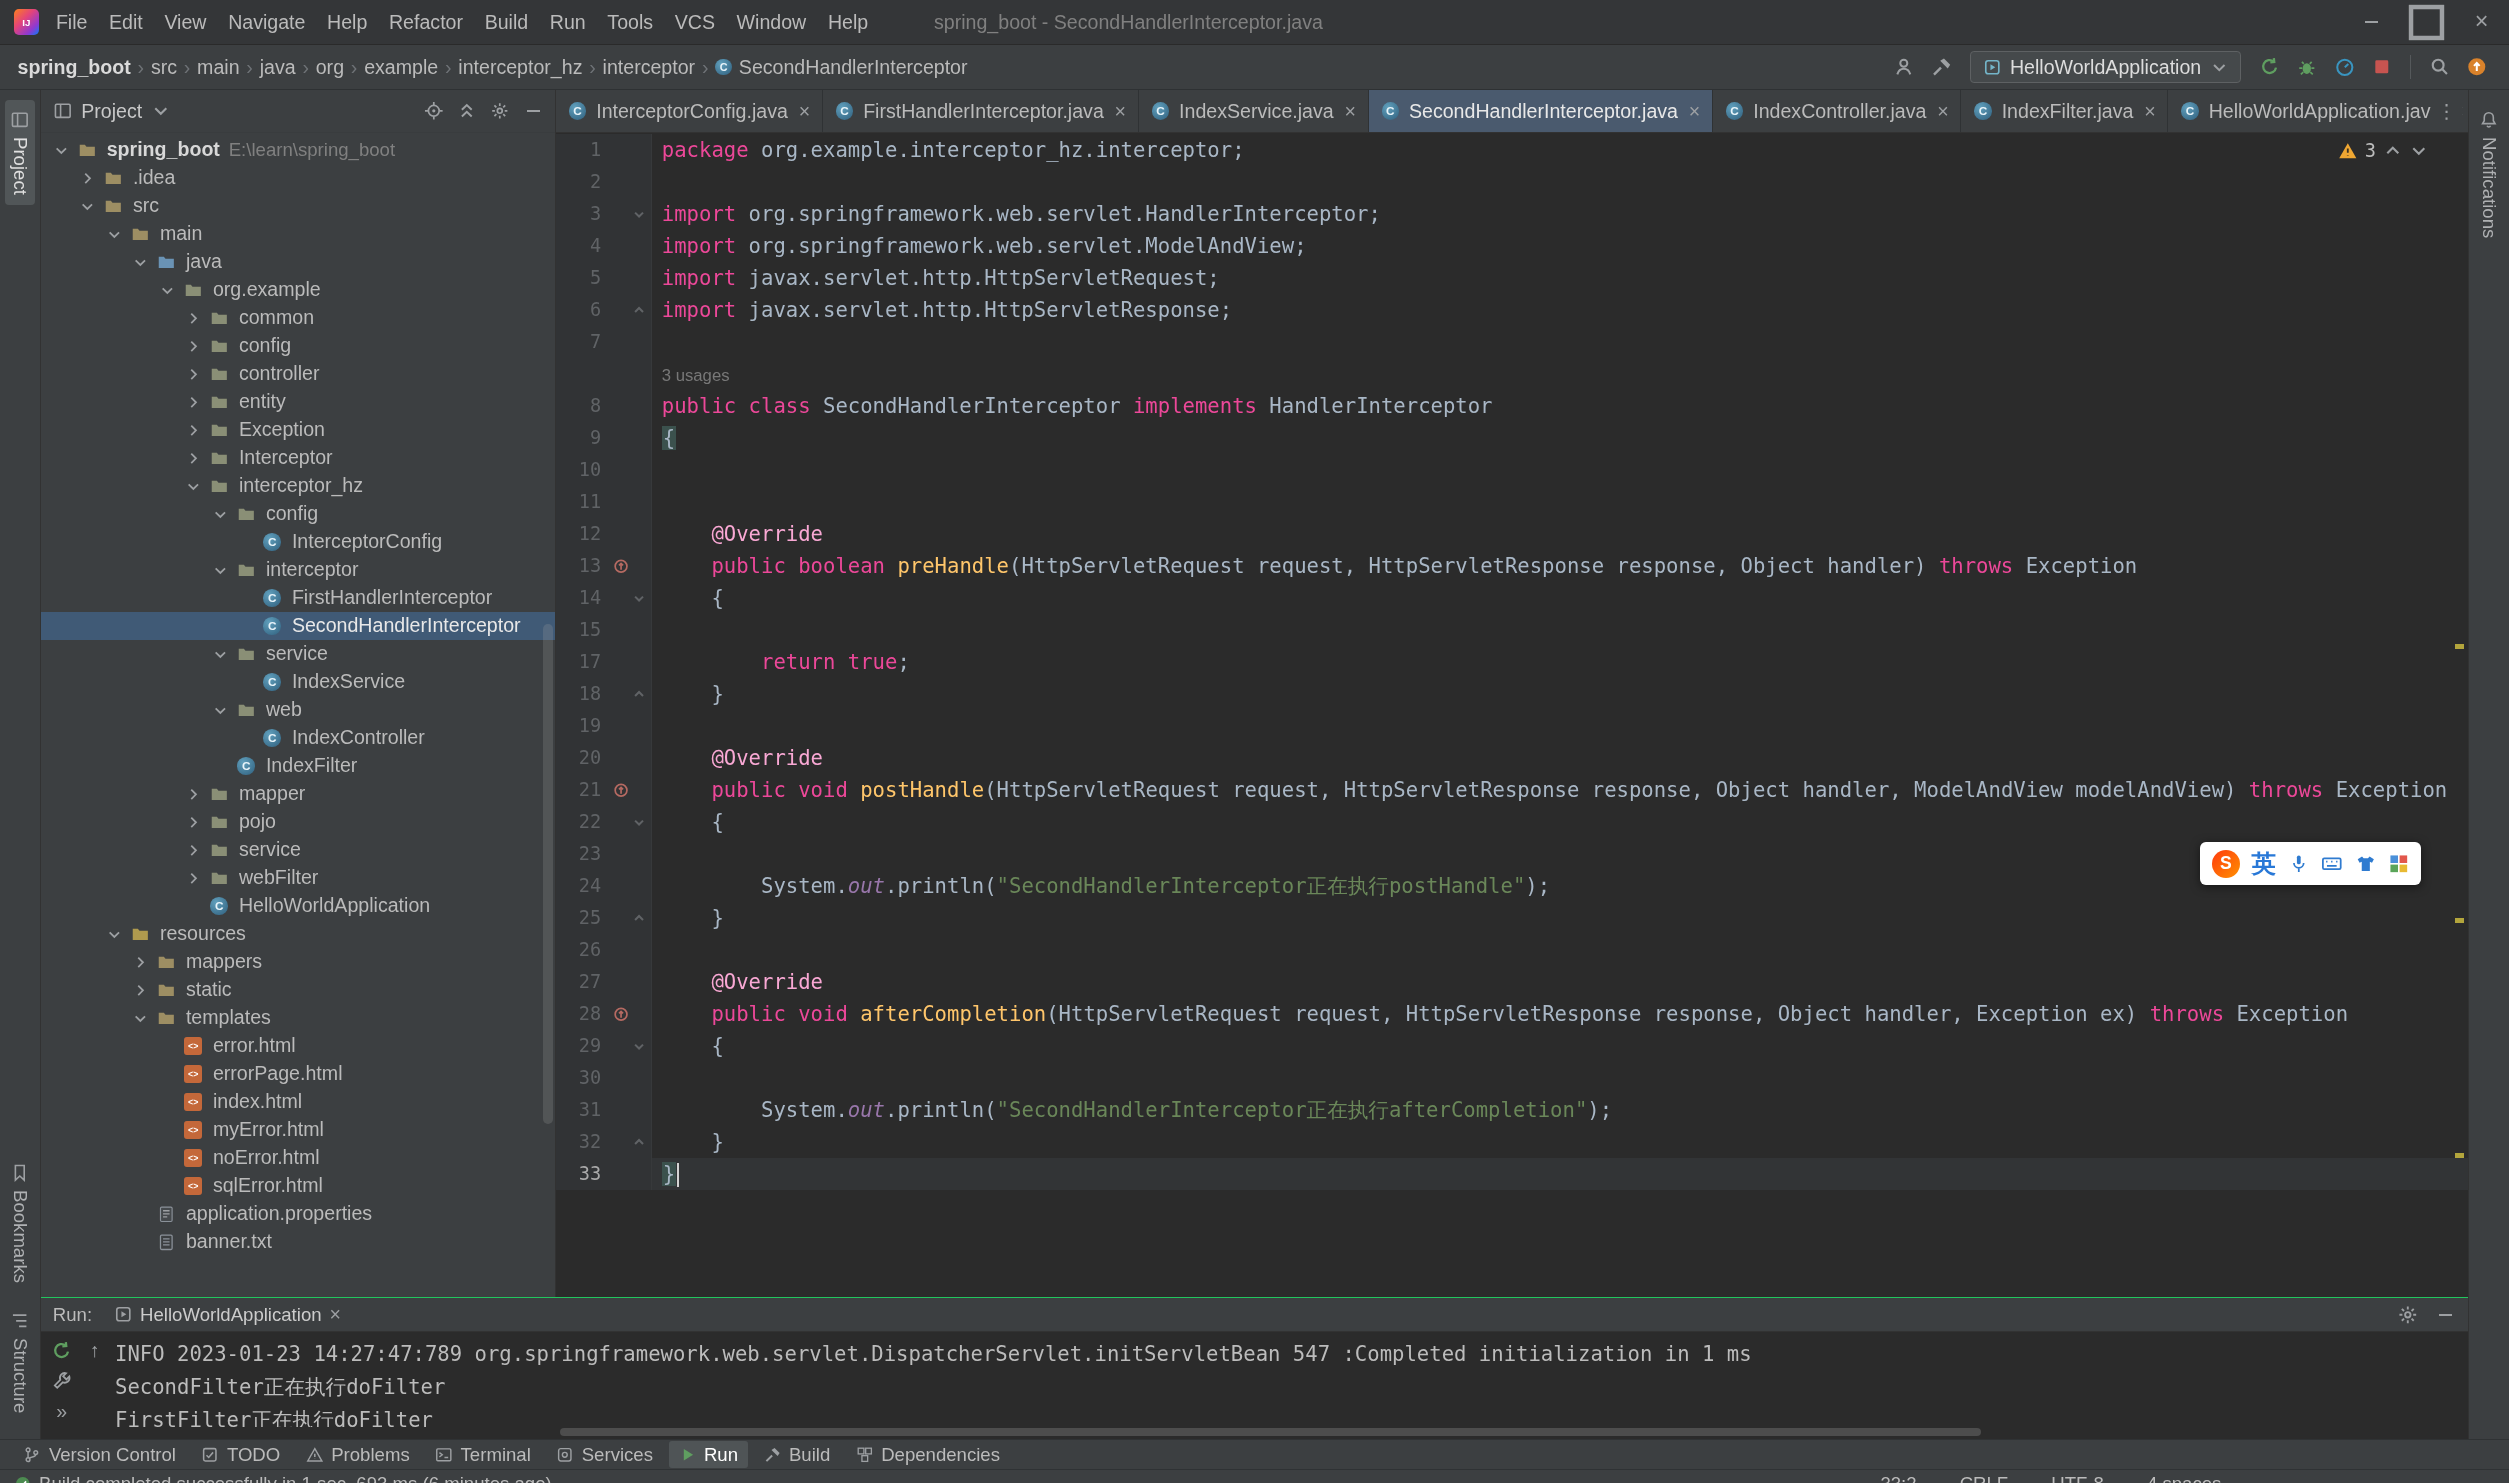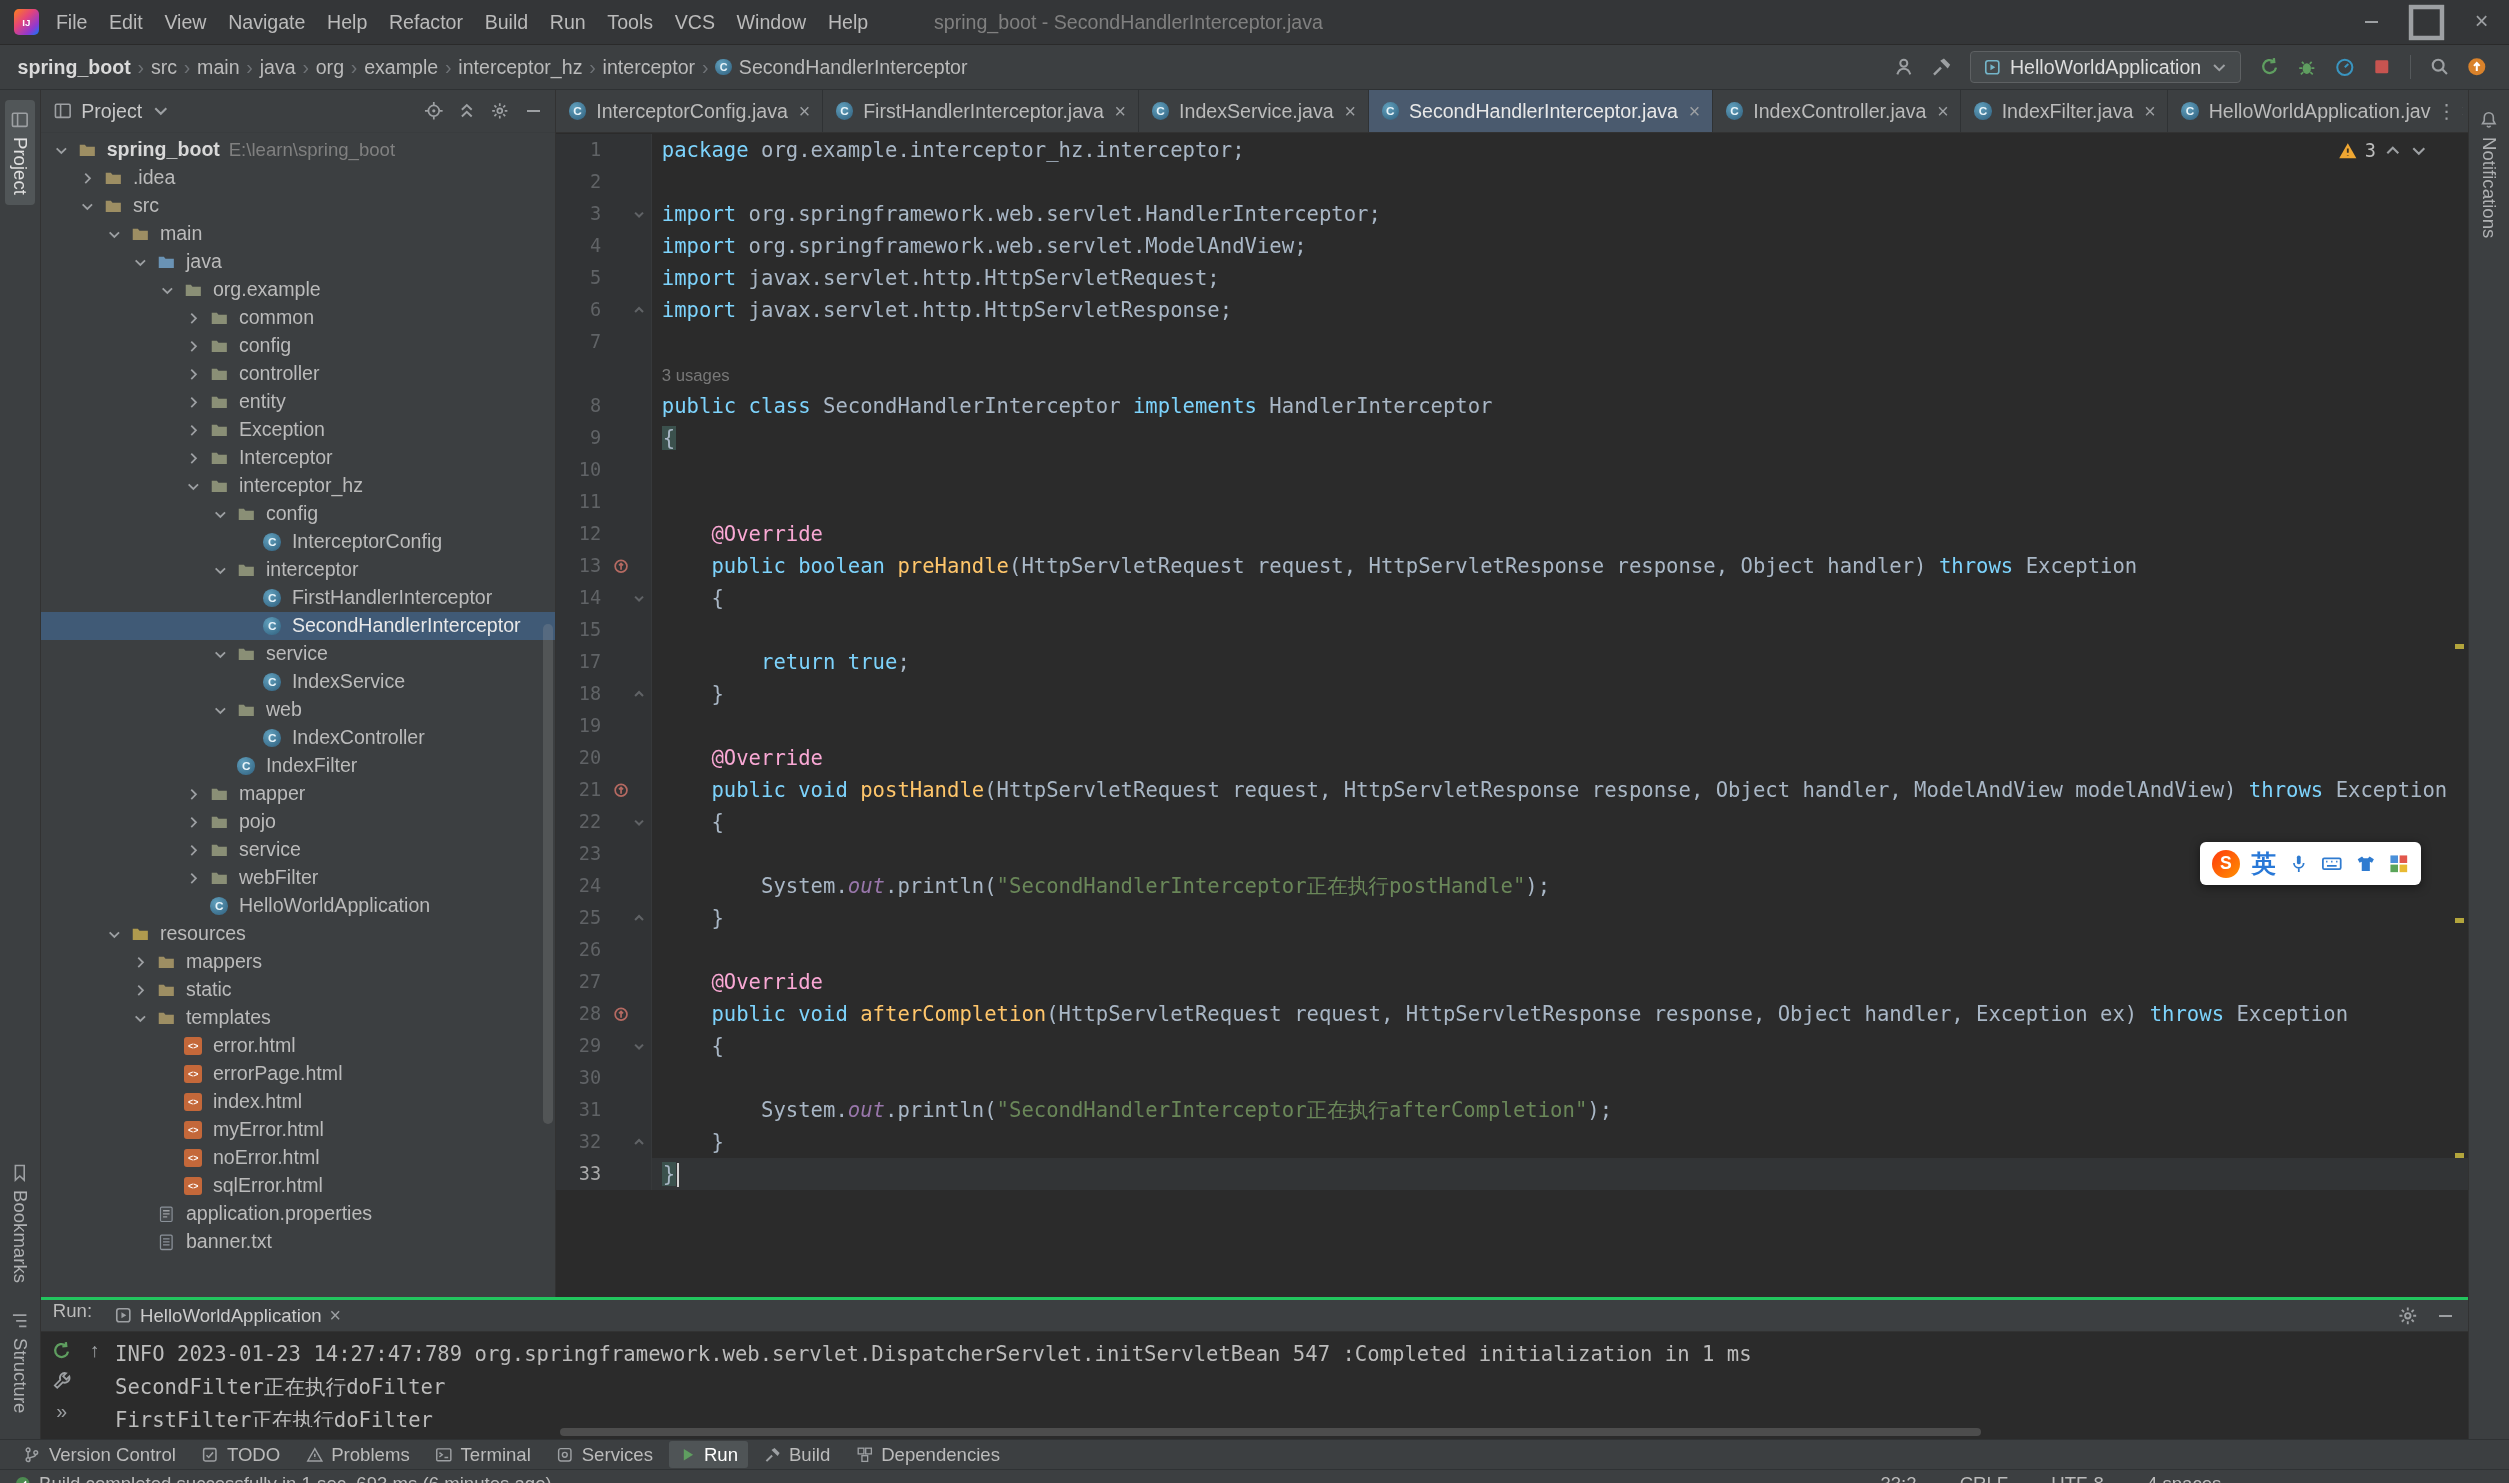--- a/index.html
+++ b/index.html
@@ -83,33 +83,33 @@
   font-size:20.6px;overflow:hidden}
 .crow{display:flex;height:32px;line-height:32px;white-space:pre;align-items:center}
 .ln{width:53px;text-align:right;color:#606366;flex:none;padding-right:7.8px;background:#313335;height:100%;font-size:18.6px}
 .gz{width:43px;flex:none;display:flex;align-items:center;justify-content:space-between;background:#313335;
   height:100%;padding:0 2.9px;border-right:1px solid #37393b}
 .gi{width:18.6px;height:18.6px;display:inline-flex}
 .gi svg{width:100%;height:100%}
 .cd{flex:1;padding-left:9.8px;height:100%}
 .crow.cur .cd{background:#323436}
 .crow.cur .ln{color:#a9a9a9}
-.kw{color:#7dd3fc}.pl{color:#a9b7c6}.str{color:#6a8759}.ann{color:#f9a8d4}
+.kw{color:#ec4899}.pl{color:#a9b7c6}.str{color:#6a8759}.ann{color:#f9a8d4}
 .meth{color:#ffc66b}.fld{color:#9876aa;font-style:italic}
 .brace{background:#3b514d;color:#a9b7c6;padding:0 1px}
 .inlay{color:#787878;font-size:16.7px;font-family:"Liberation Sans",sans-serif}
 .caret{display:inline-block;width:2px;height:23.5px;background:#d4d4d4;vertical-align:middle;margin-left:1px}
 .inspect{position:absolute;top:5.9px;right:39px;display:flex;align-items:center;gap:6.9px;font-size:18.6px;color:#bbb}
 .inspect .ico{width:19.6px;height:19.6px}
 .etick{position:absolute;right:3.9px;width:8.8px;height:4.9px;background:#b3a53c}
 
 
 #runpanel{position:absolute;left:41px;top:1297px;width:2427px;height:142px;background:#2b2b2b}
-.rheader{height:35px;background:#3c3f41;border-top:3px solid #22c55e;border-bottom:1px solid #323232;
-  display:flex;padding:0 11.8px;gap:15.7px;font-size:18.6px}
+.rheader{height:35px;background:#3c3f41;border-top:1px solid #22c55e;border-bottom:1px solid #323232;
+  display:flex;align-items:center;padding:0 11.8px;gap:15.7px;font-size:18.6px}
 .rtab{display:flex;align-items:center;gap:7.8px;color:#ccc;padding:2px 5.9px}
 .rtab .ico{width:18.6px;height:18.6px}
 .rheader .sp{flex:1}
 .rtools{position:absolute;left:0;top:39px;bottom:0;width:69px;display:flex;flex-direction:column;
   align-items:flex-start;padding:3.9px 0 0 9.8px;gap:8.8px}
 .rtoolrow{display:flex;gap:11.8px}
 .console{position:absolute;left:74px;top:41px;right:9.8px;bottom:11.8px;font-family:"DejaVu Sans Mono",monospace;
   font-size:20.6px;line-height:33px;color:#bcbcbc;white-space:pre;overflow:hidden}
 .hscroll{position:absolute;left:519px;bottom:2.9px;width:1421px;height:7.8px;background:rgba(166,166,166,.28);border-radius:3.9px}
 

